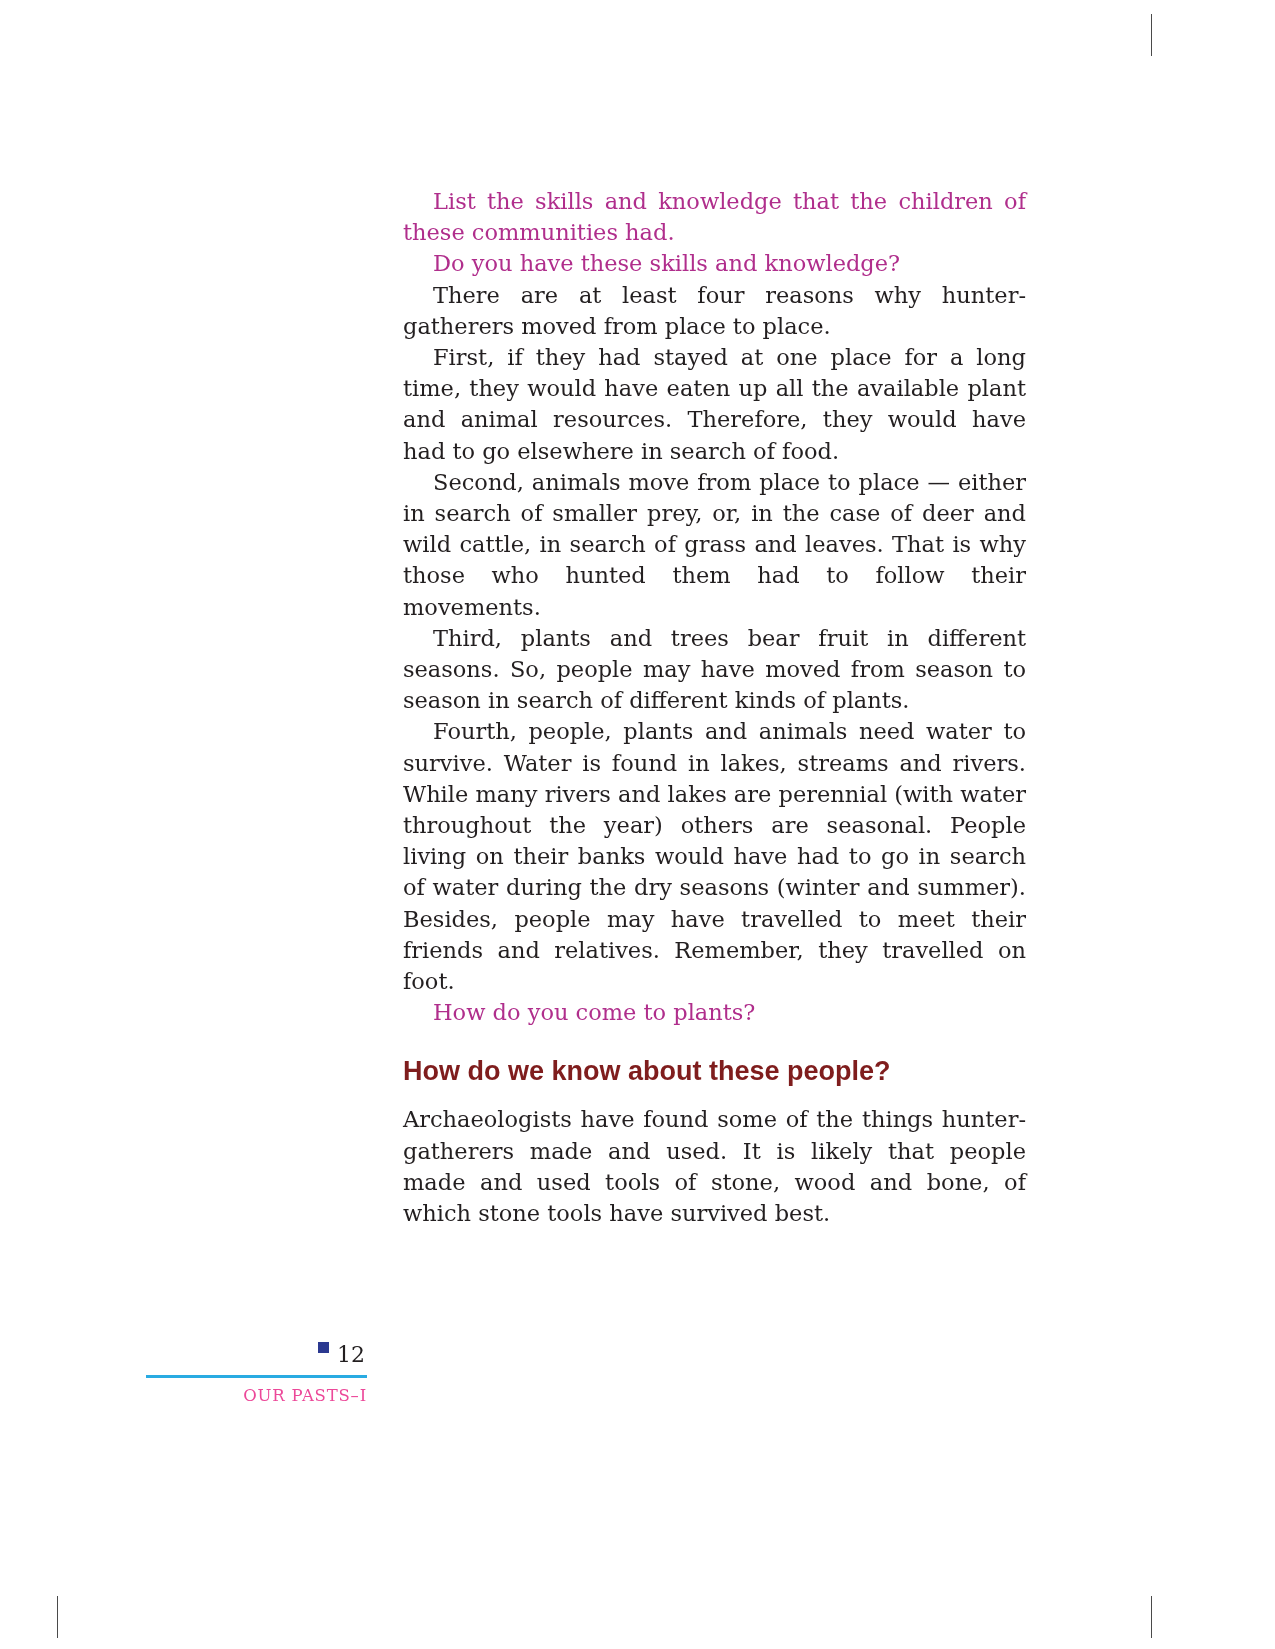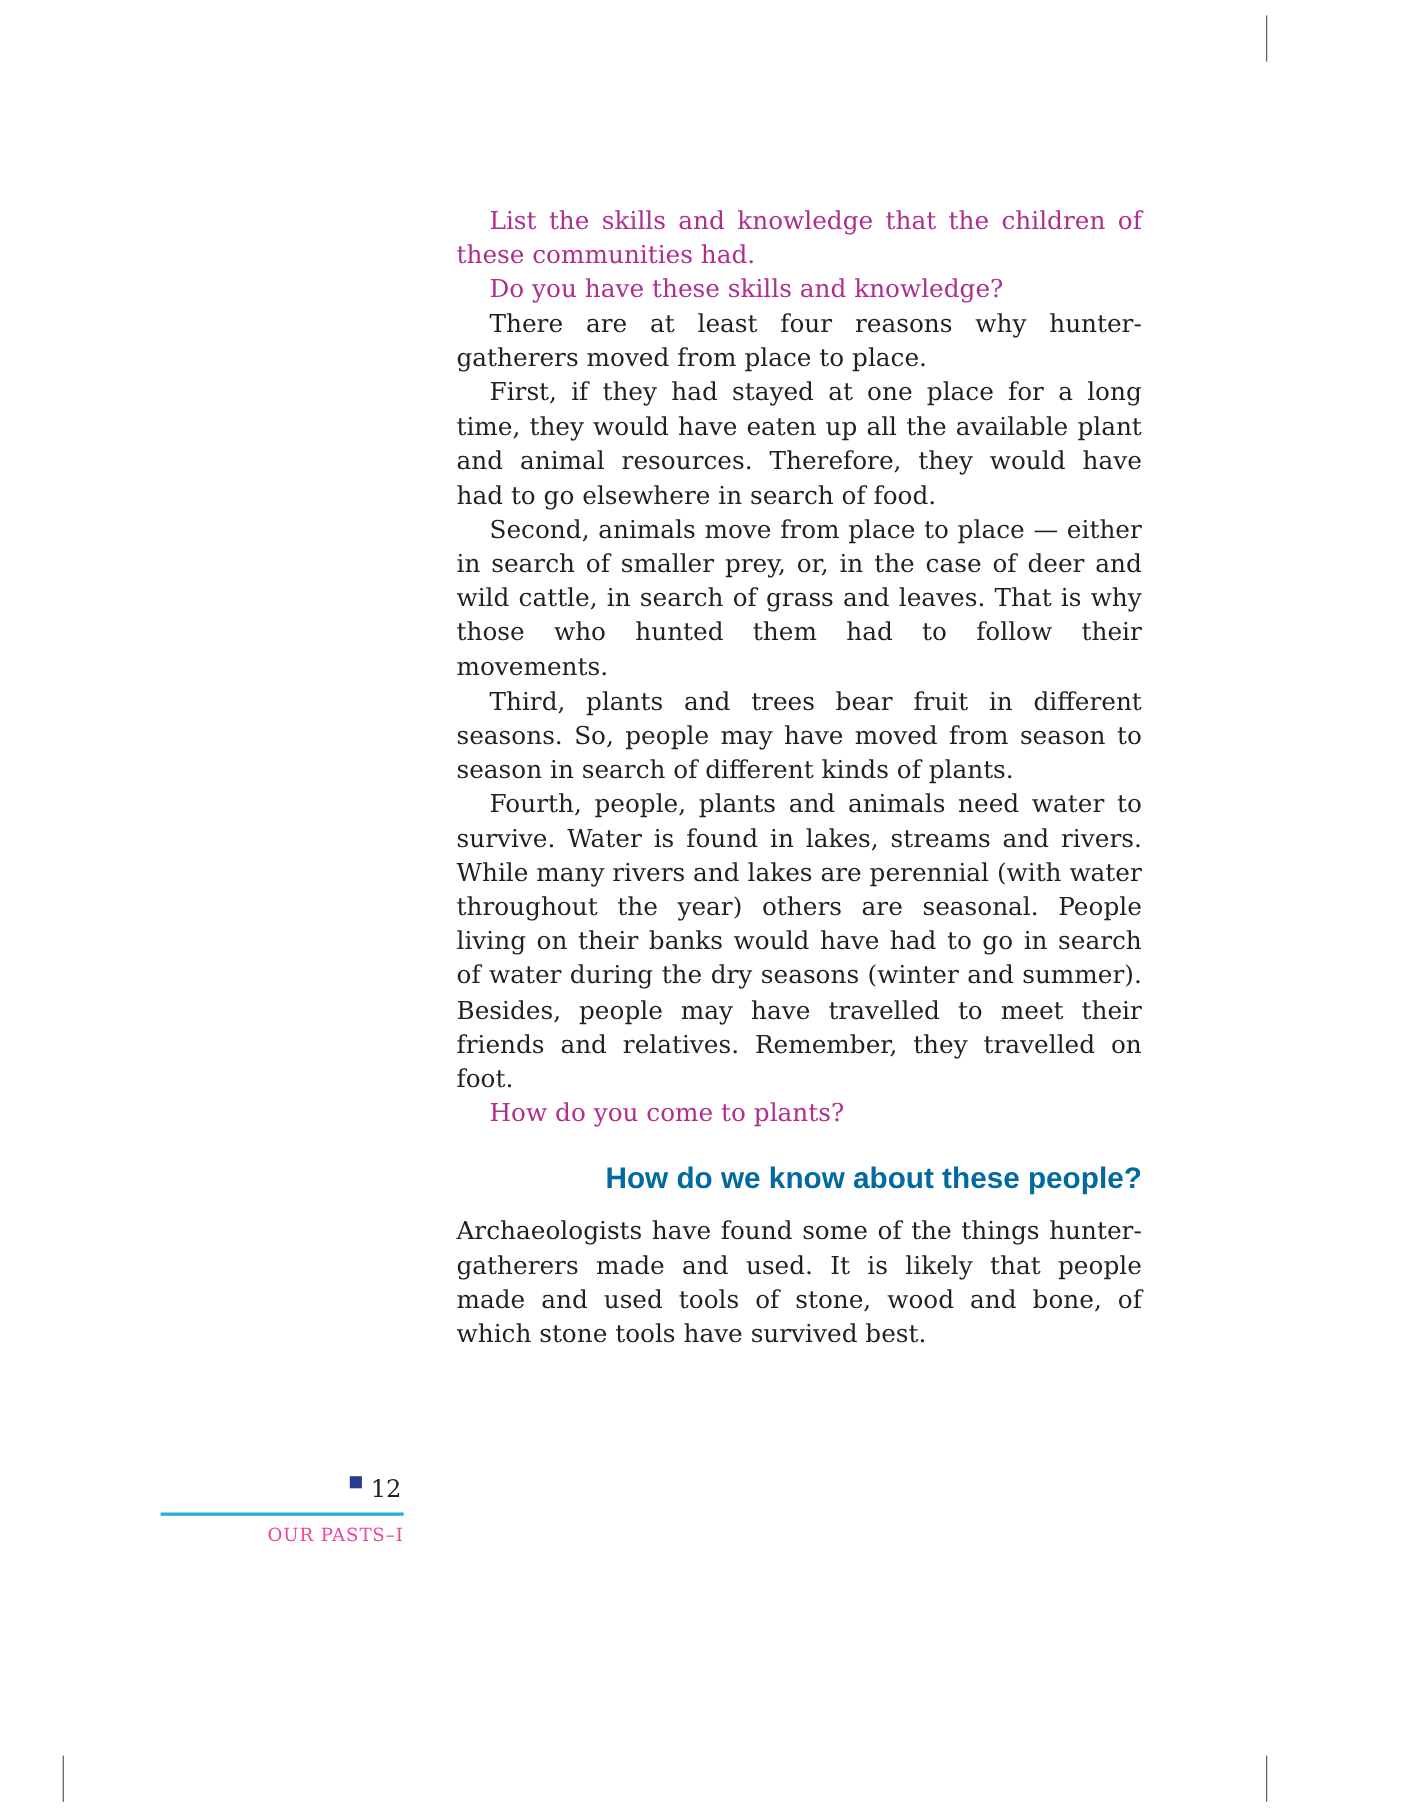--- a/index.html
+++ b/index.html
@@ -31,34 +31,33 @@
 
   .text-block {
     position: absolute;
     left: 403px;
     top: 186px;
     width: 623px;
     font-size: 22.5px;
     line-height: 31.2px;
     text-align: justify;
     color: #231f20;
-    margin-left: 12px;
   }
   .text-block p { margin: 0; }
   .text-block p.indent { text-indent: 30px; }
   .q { color: #b02e8c; }
 
   h2.section-heading {
     font-family: "Liberation Sans", "DejaVu Sans", sans-serif;
     font-weight: bold;
-    color: #0369a1;
+    color: #7f1d1d;
     font-size: 27px;
     line-height: 32px;
     margin: 27px 0 17px 0;
-    text-align: right;
+    text-align: left;
     text-indent: 0;
   }
 
   .footer {
     position: absolute;
     left: 146px;
     top: 1342px;
     width: 221px;
   }
   .page-number-row {

